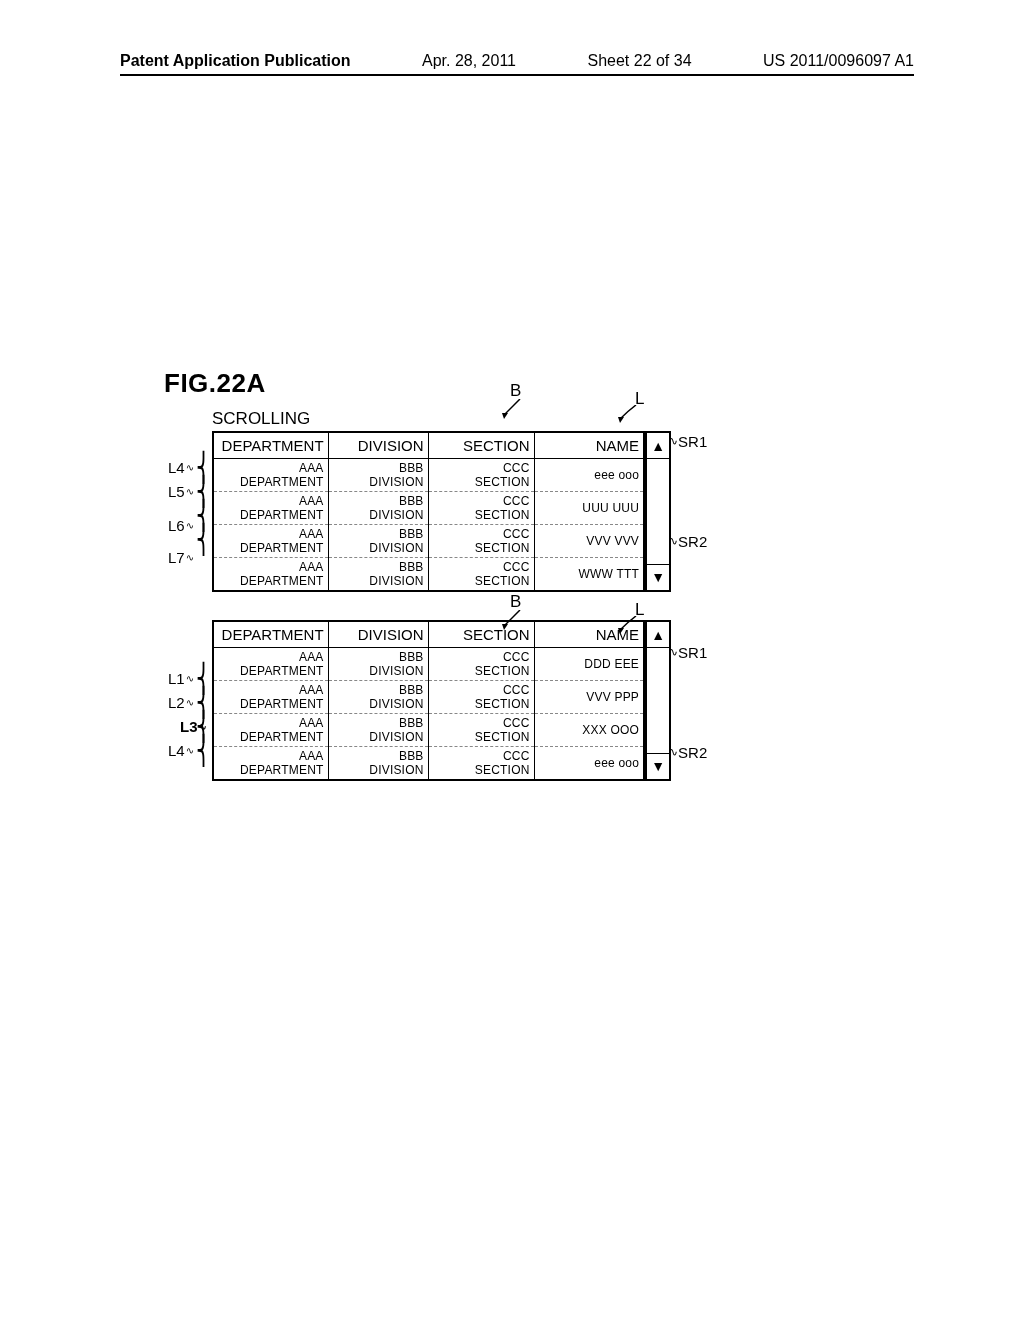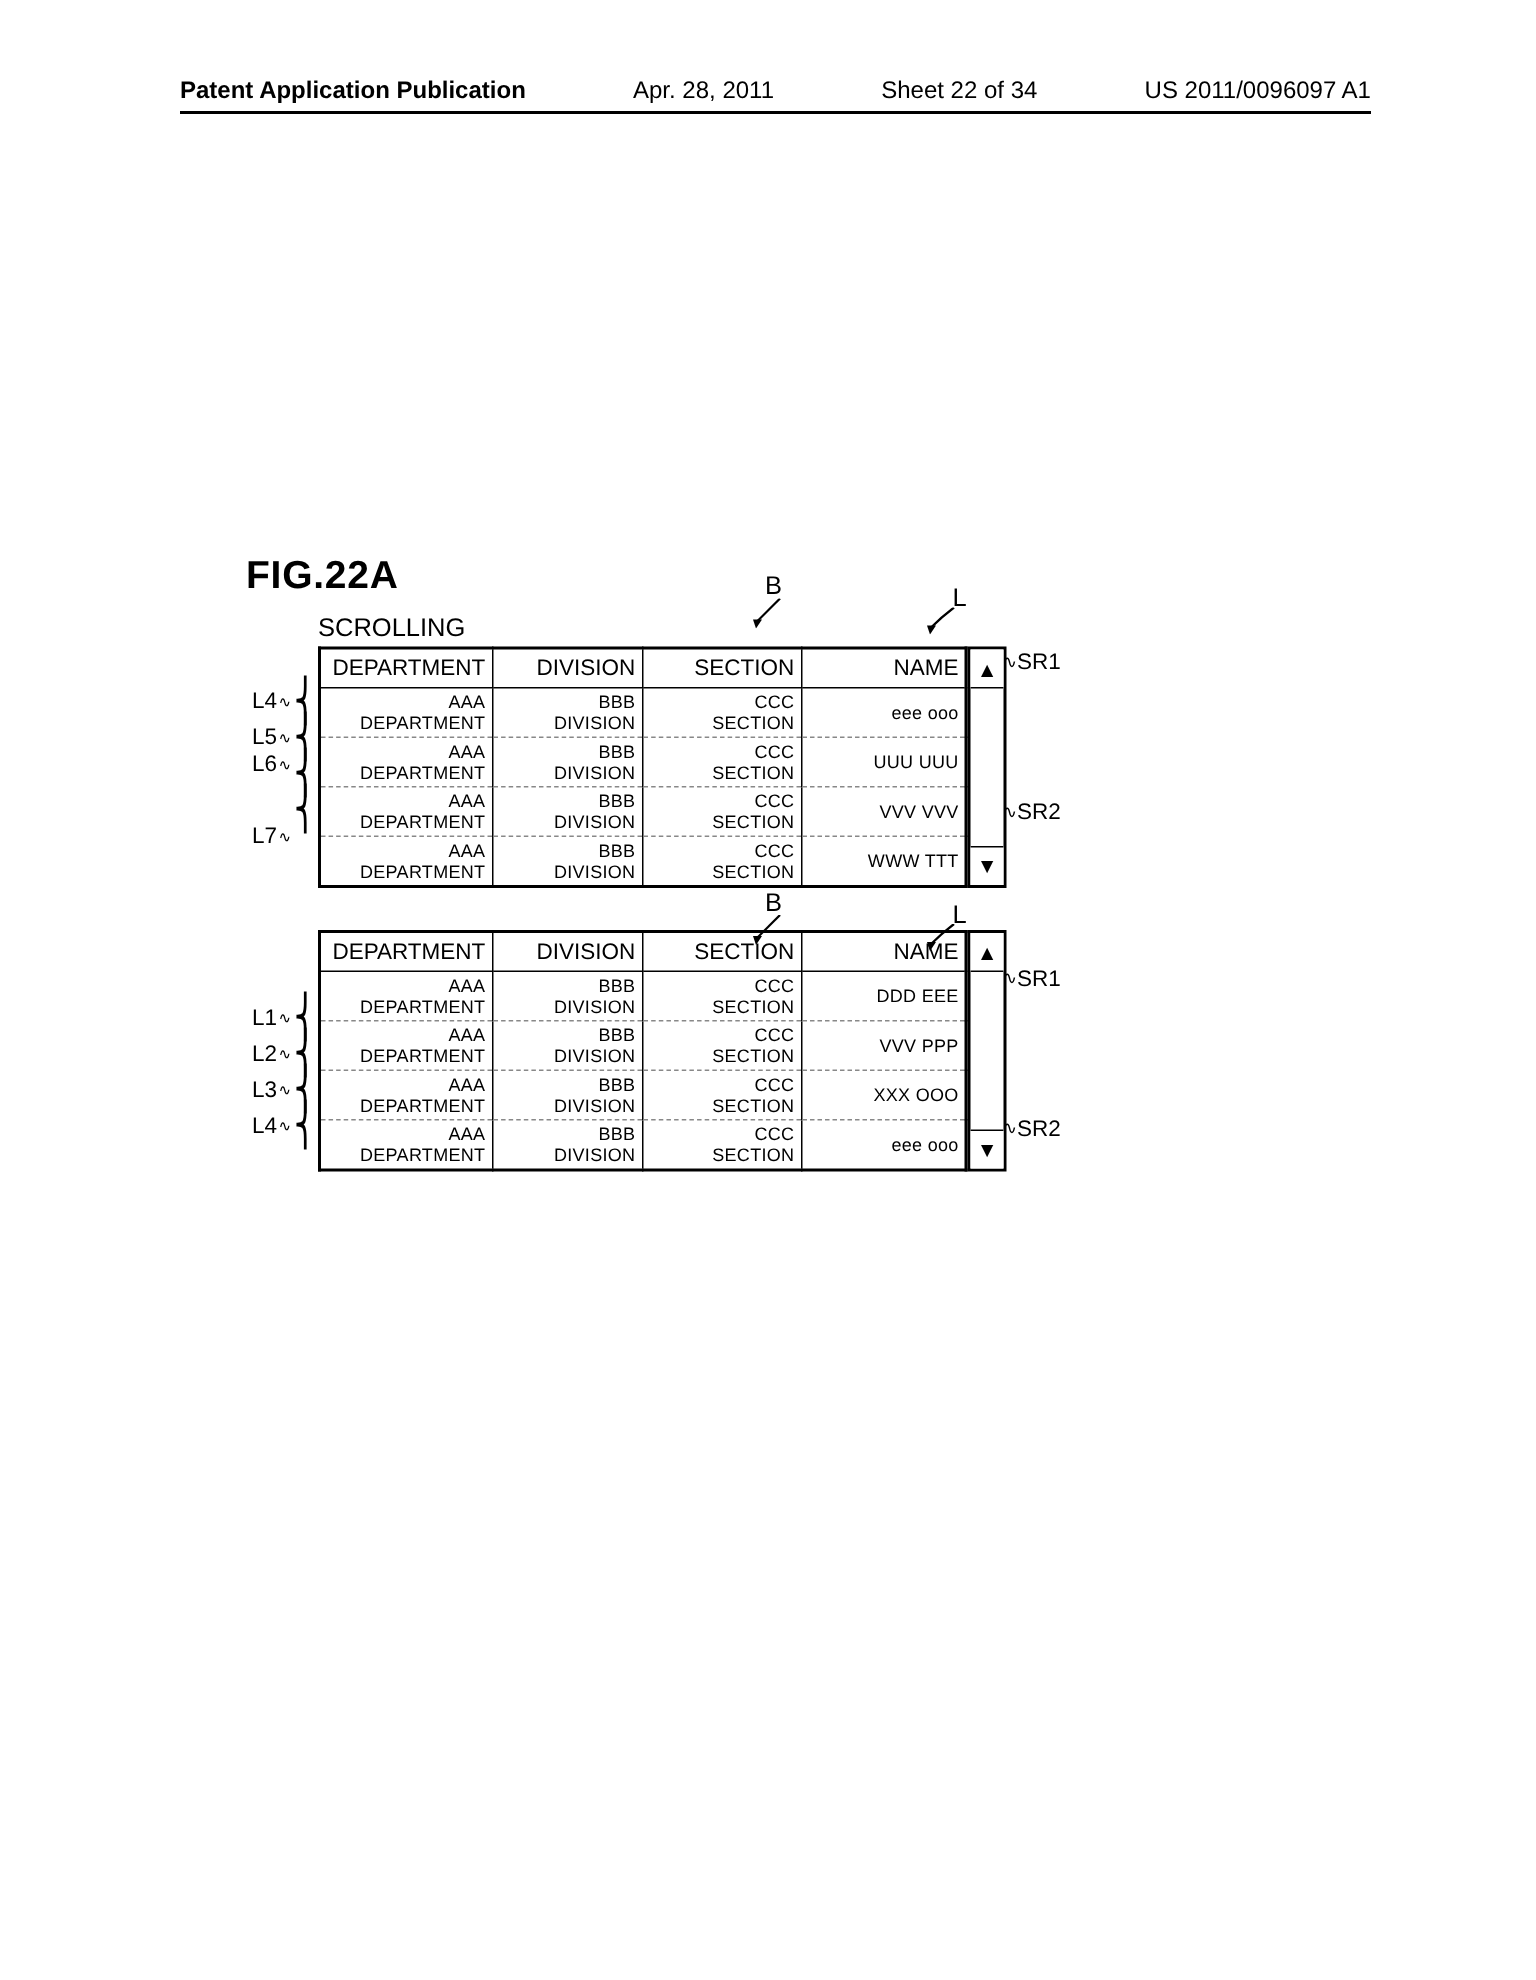--- a/index.html
+++ b/index.html
@@ -223,21 +223,21 @@
     <span class="row-annot" style="left:28px; top:50px;">
         <span>L4</span>
         <span class="tilde">∿</span>
       </span>
     <span class="brace-left" style="left:56px; top:46px;">⎨</span>
     <span class="row-annot" style="left:28px; top:74px;">
         <span>L5</span>
         <span class="tilde">∿</span>
       </span>
     <span class="brace-left" style="left:56px; top:70px;">⎨</span>
-    <span class="row-annot" style="left:28px; top:92px;">
+    <span class="row-annot" style="left:28px; top:108px;">
         <span>L6</span>
         <span class="tilde">∿</span>
       </span>
     <span class="brace-left" style="left:56px; top:94px;">⎨</span>
     <span class="row-annot" style="left:28px; top:140px;">
         <span>L7</span>
         <span class="tilde">∿</span>
       </span>
     <span class="brace-left" style="left:56px; top:118px;">⎨</span>
 
@@ -315,21 +315,21 @@
     <span class="row-annot" style="left:28px; top:50px;">
         <span>L1</span>
         <span class="tilde">∿</span>
       </span>
     <span class="brace-left" style="left:56px; top:46px;">⎨</span>
     <span class="row-annot" style="left:28px; top:74px;">
         <span>L2</span>
         <span class="tilde">∿</span>
       </span>
     <span class="brace-left" style="left:56px; top:70px;">⎨</span>
-    <span class="row-annot" style="left:28px; top:98px;">
+    <span class="row-annot" style="left:40px; top:98px;font-weight:bold;">
         <span>L3</span>
         <span class="tilde">∿</span>
       </span>
     <span class="brace-left" style="left:56px; top:94px;">⎨</span>
     <span class="row-annot" style="left:28px; top:122px;">
         <span>L4</span>
         <span class="tilde">∿</span>
       </span>
     <span class="brace-left" style="left:56px; top:118px;">⎨</span>
 

